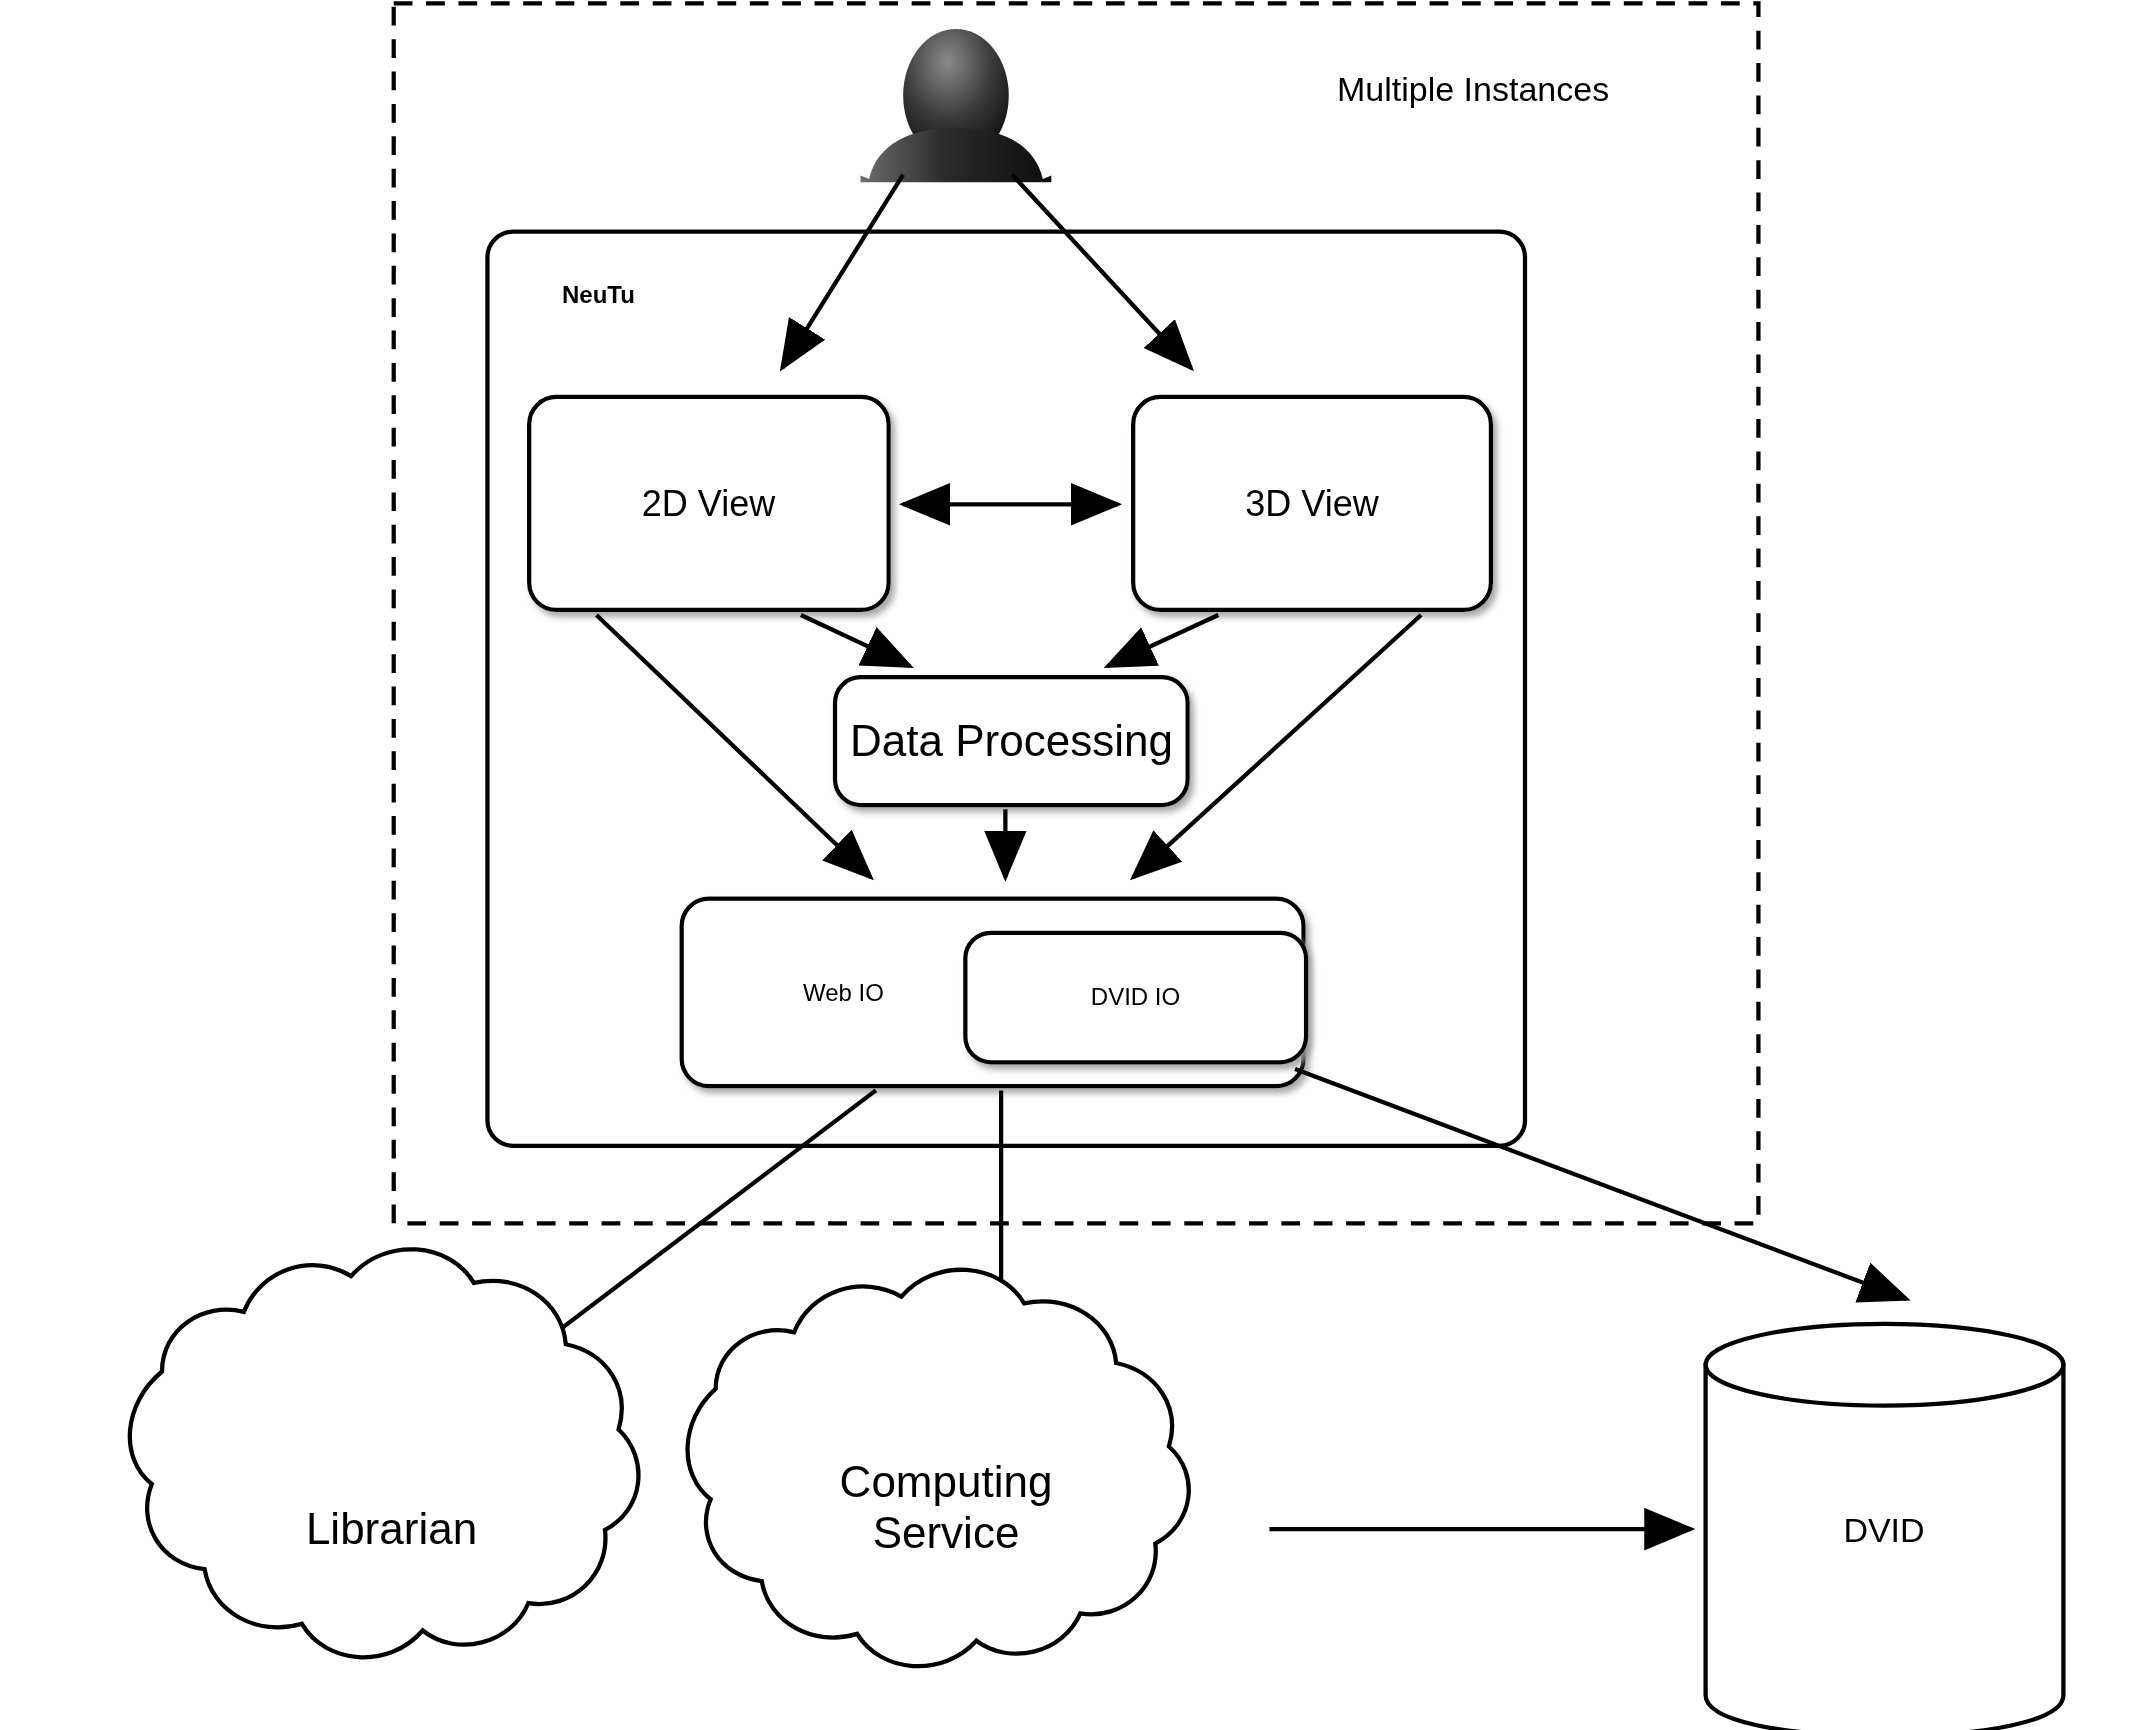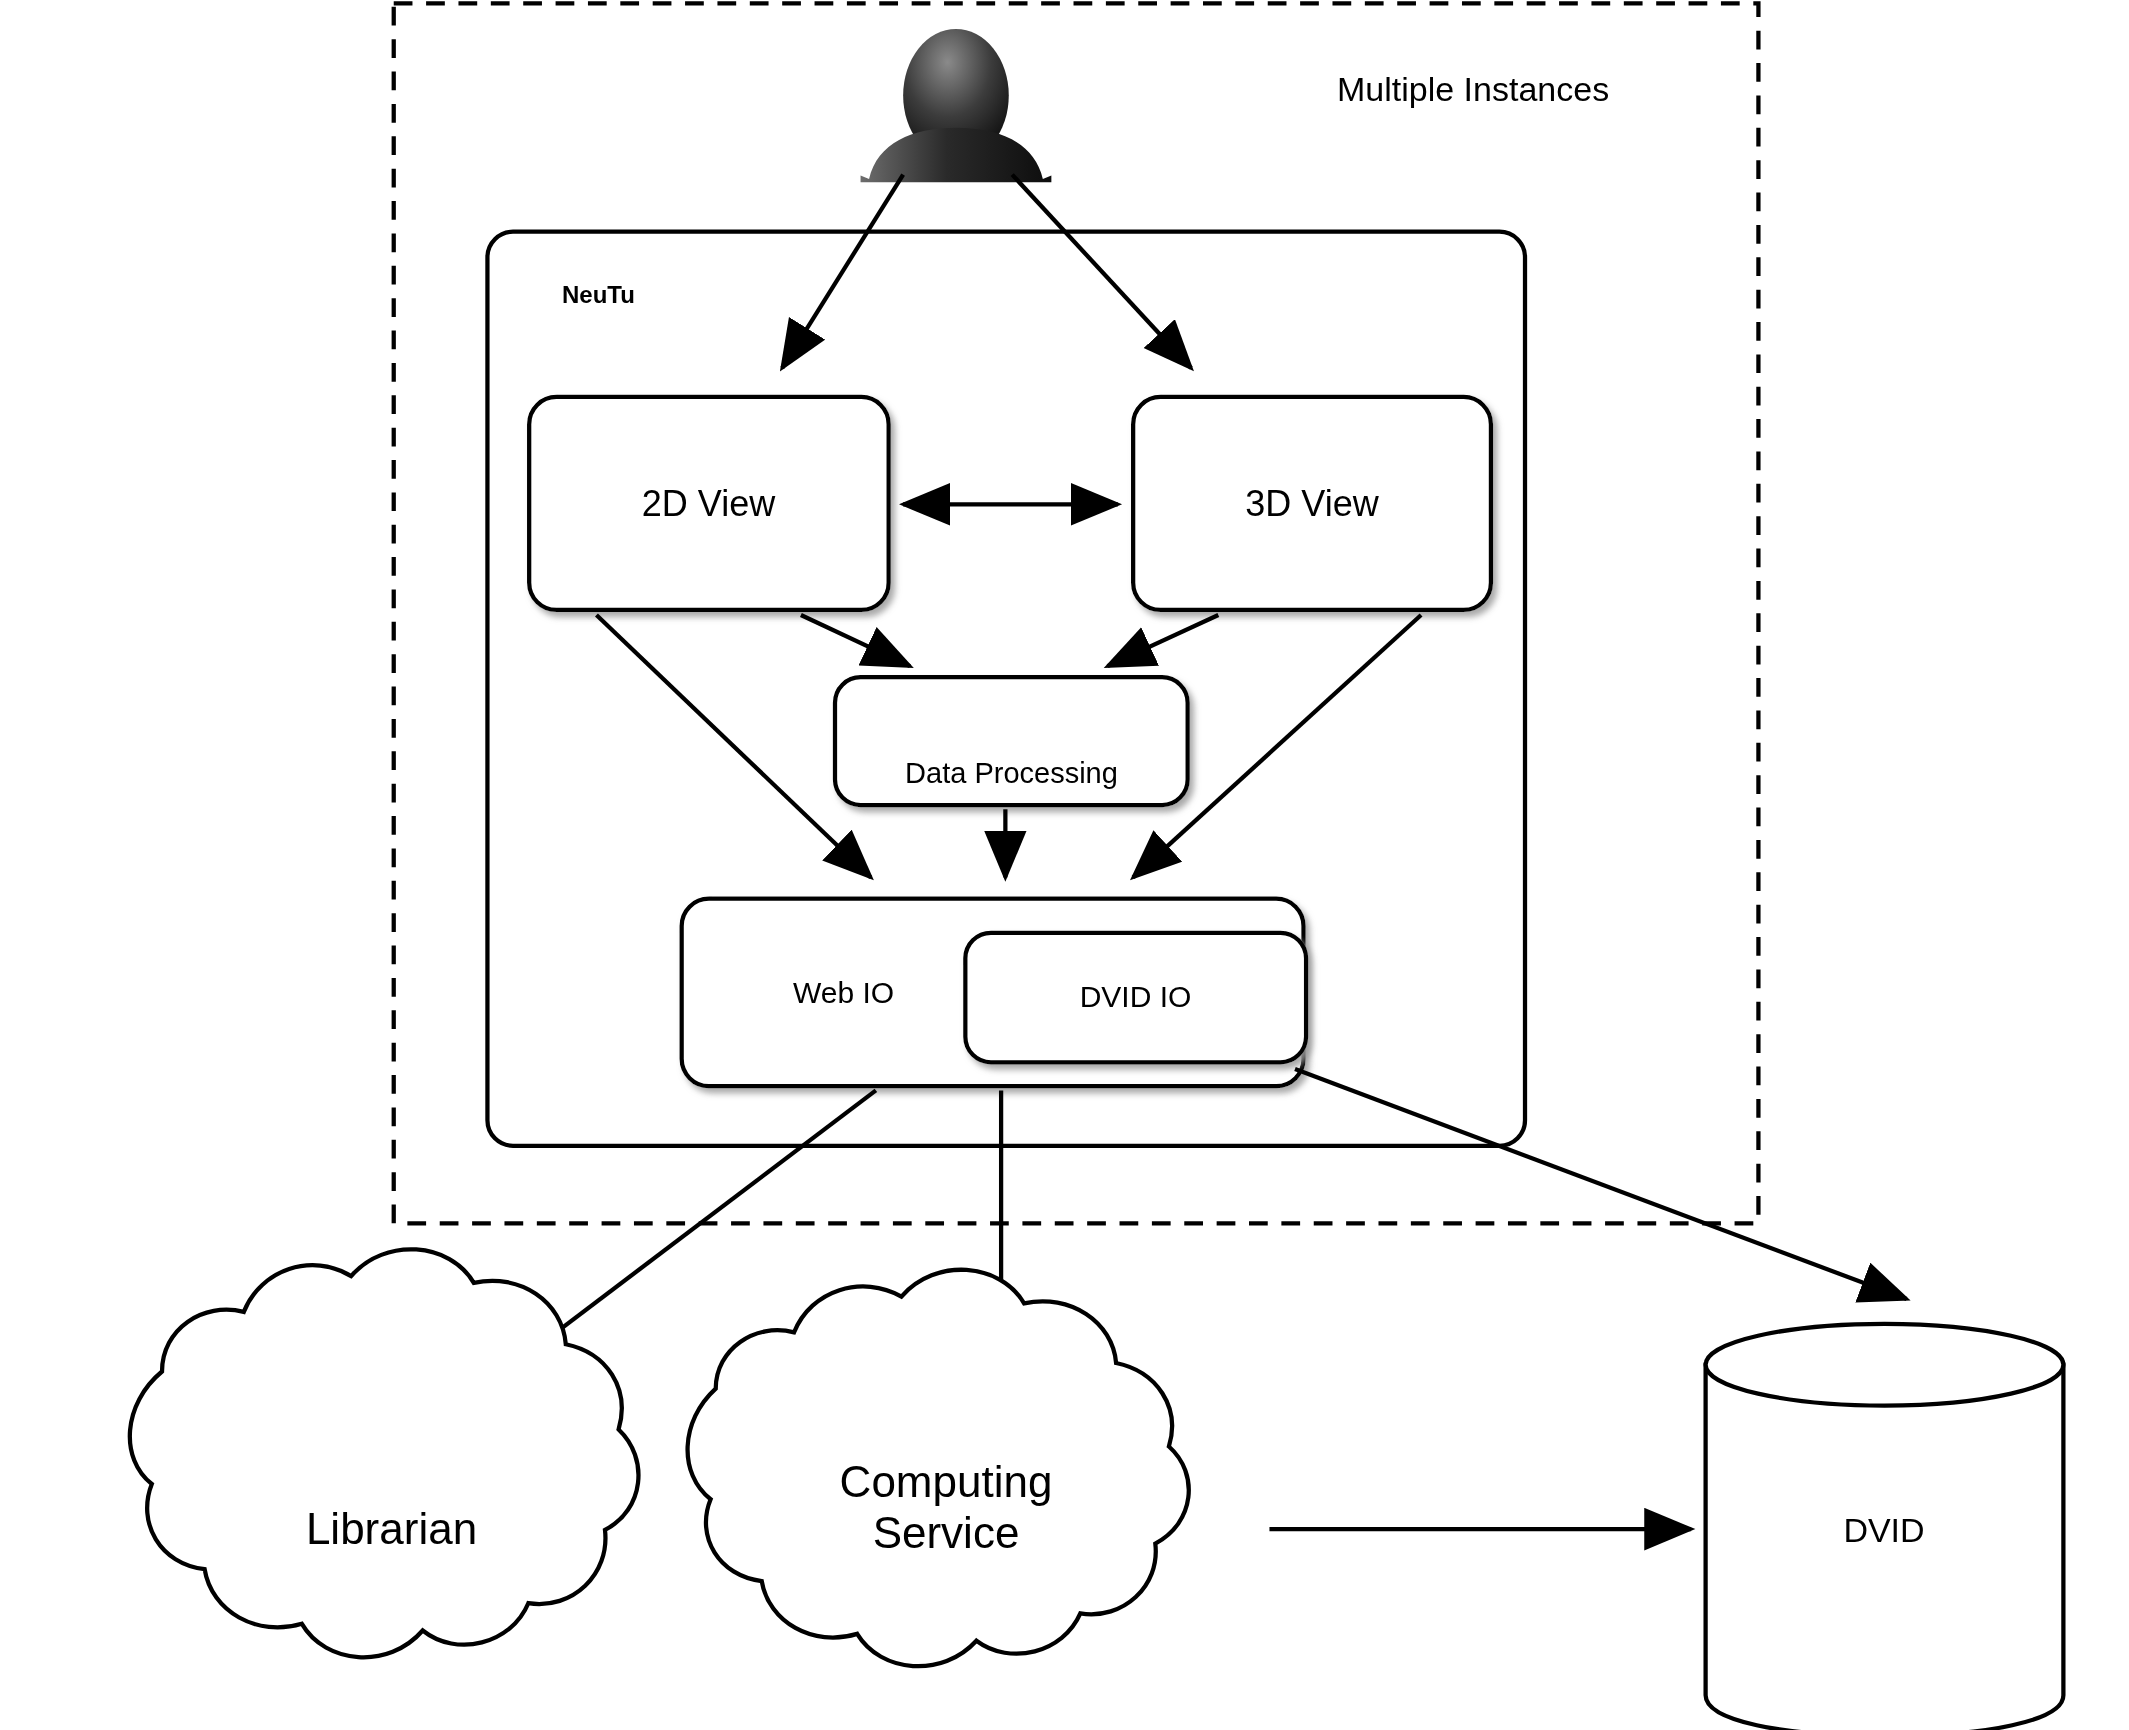--- a/index.html
+++ b/index.html
@@ -38,25 +38,24 @@
     font-size: 34px;
   }
   .txt-neutu {
     font-size: 24px;
     font-weight: bold;
   }
   .txt-view {
     font-size: 36px;
   }
   .txt-dataproc {
-    font-size: 29px;
-    margin-top: 32px;
+    font-size: 44px;
   }
   .txt-io {
-    font-size: 30px;
+    font-size: 24px;
   }
   .txt-cloud {
     font-size: 44px;
     line-height: 1.15;
   }
   .txt-db {
     font-size: 34px;
   }
 </style>
 </head>

